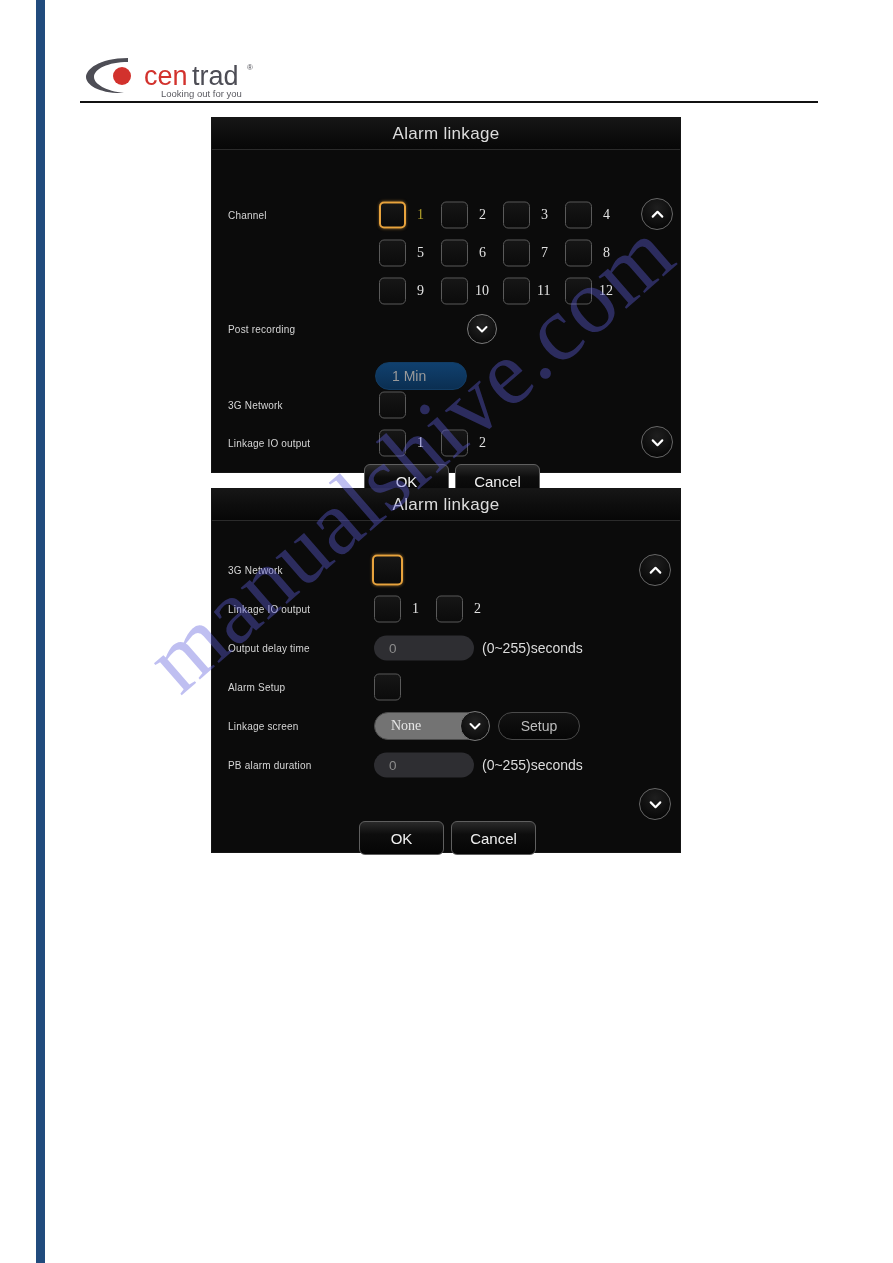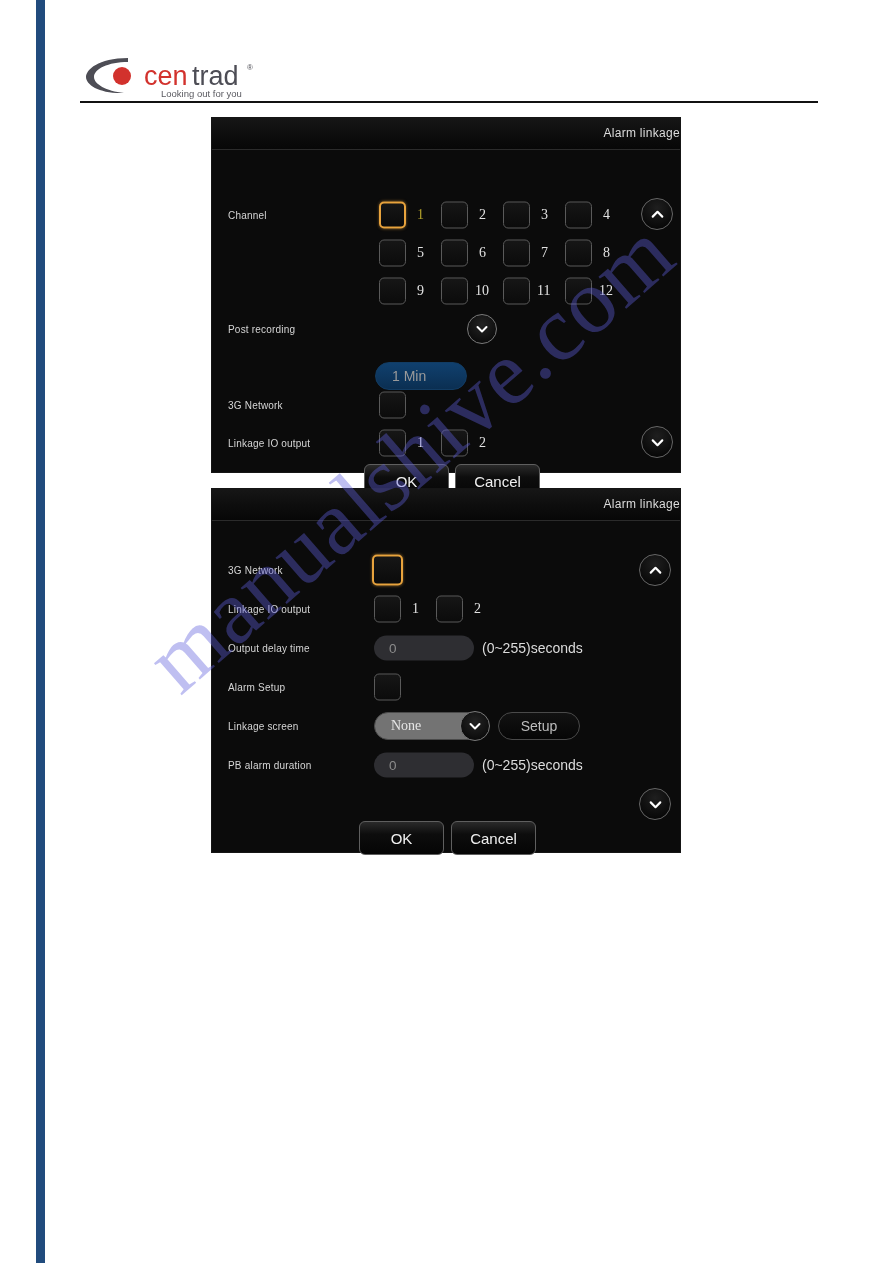--- a/index.html
+++ b/index.html
@@ -72,22 +72,22 @@
   .dlg {
     position: absolute;
     background: #0a0a0a;
     color: #d8d8d8;
     z-index: 10;
     box-shadow: 0 0 0 1px #151515;
   }
   .dlg-title {
     height: 31px;
     line-height: 31px;
-    text-align: right;
-    font-size: 12px;
+    text-align: center;
+    font-size: 17px;
     color: #dcdcdc;
     background: linear-gradient(to bottom, #161616 0%, #0d0d0d 55%, #070707 100%);
     border-bottom: 1px solid #2b2b2b;
     letter-spacing: 0.3px;
   }
   .dlg-body {
     position: relative;
     background: #0b0b0b;
     width: 100%;
     height: calc(100% - 32px);

